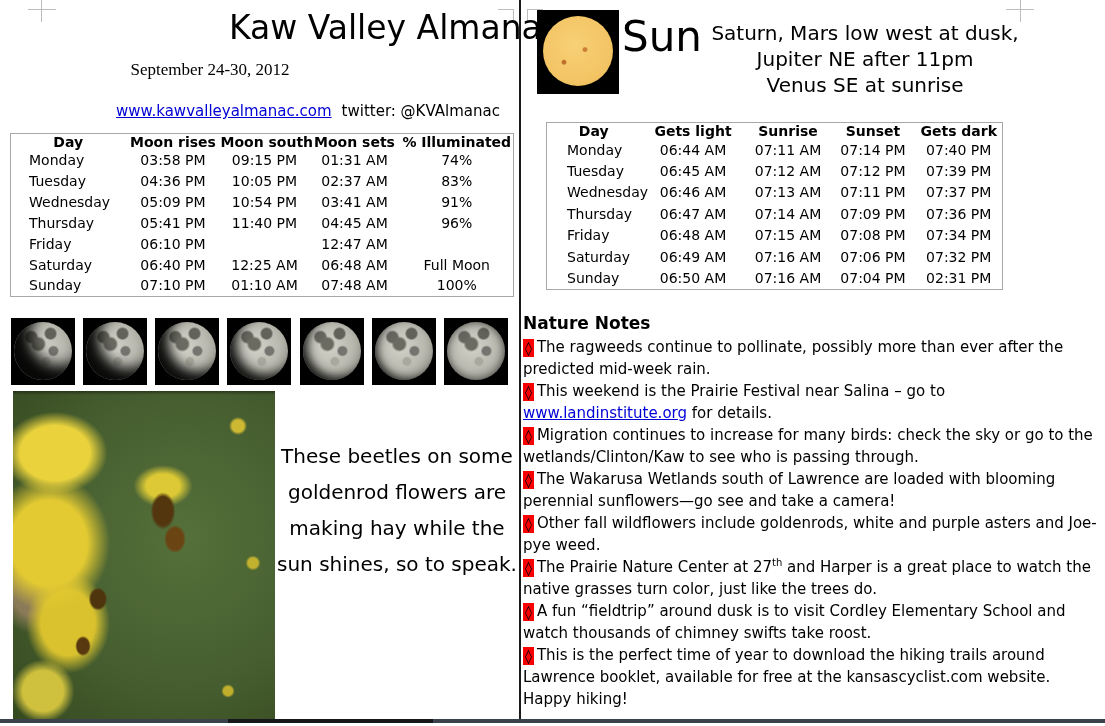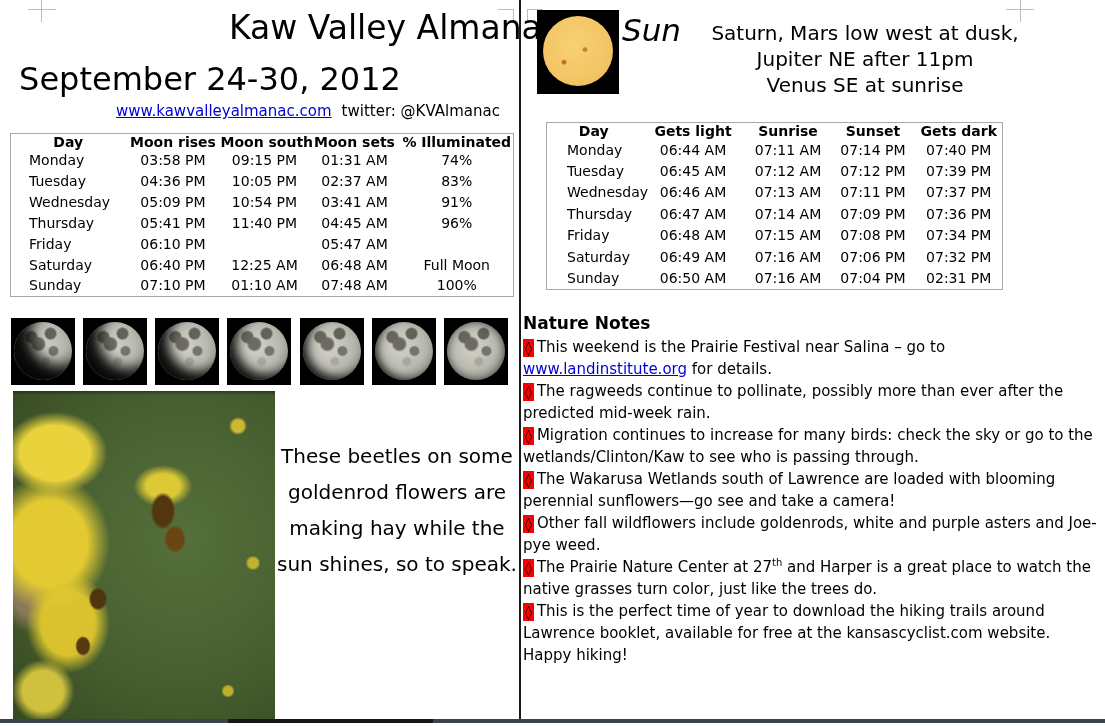--- a/index.html
+++ b/index.html
@@ -7,21 +7,21 @@
   .page{position:relative;width:1105px;height:726px;background:#fff;overflow:hidden;}
 
   
   .mark{position:absolute;background:#bdbdbd;}
   .divider{position:absolute;left:519px;top:0;width:2px;height:719px;background:#1a1a1a;}
   .bottom-rule{position:absolute;left:0;top:719px;width:1105px;height:4px;background:#3c424c;}
   .bottom-rule-dark{position:absolute;left:228px;top:719px;width:205px;height:4px;background:#15171a;}
 
   
   .title{position:absolute;left:0;top:8px;width:560px;text-align:right;font-size:33px;}
-  .subtitle{position:absolute;left:0;top:60px;width:420px;text-align:center;font-size:32px;}
+  .subtitle{position:absolute;left:0;top:60px;width:420px;text-align:center;font-size:17px;font-family:Liberation Serif, serif;}
   .urlline{position:absolute;left:0;top:102px;width:520px;text-align:center;font-size:15px;padding-left:48px;}
   a.link{color:#0000d6;text-decoration:underline;cursor:pointer;}
   .twitter{margin-left:10px;}
 
   table{border-collapse:collapse;position:absolute;table-layout:fixed;font-size:14px;}
   .moon-table{left:10px;top:133px;width:503px;height:164px;border:1px solid #a8a8a8;}
   .sun-table{left:546px;top:122px;width:456px;height:168px;border:1px solid #a8a8a8;}
   th{font-weight:bold;text-align:center;padding:0;white-space:nowrap;}
   td{text-align:center;padding:0;white-space:nowrap;}
   td.day{text-align:left;padding-left:18px;}
@@ -64,21 +64,21 @@
       radial-gradient(ellipse at 65% 45%, #55703a 0%, #475f30 55%, #35491f 100%);}
   .caption{position:absolute;left:276px;top:438px;width:242px;text-align:center;font-size:20px;line-height:36px;}
 
   
   .sun-photo{position:absolute;left:537px;top:10px;width:82px;height:84px;background:#000;}
   .sun-disc{position:absolute;left:6px;top:6px;width:70px;height:70px;border-radius:50%;
     background:
       radial-gradient(circle 3px at 30% 66%, #c0702c 0 60%, rgba(0,0,0,0) 100%),
       radial-gradient(circle 3px at 60% 48%, #cc8036 0 60%, rgba(0,0,0,0) 100%),
       radial-gradient(circle at 45% 42%, #f7d075 0%, #f3c464 65%, #edb850 100%);}
-  .sun-label{position:absolute;left:622px;top:12px;font-size:31px;font-style:italic;}
+  .sun-label{position:absolute;left:622px;top:12px;font-size:42px;}
   .planets{position:absolute;left:660px;top:20px;width:410px;text-align:center;font-size:20px;line-height:26px;}
 
   .notes{position:absolute;left:523px;top:311px;width:578px;text-align:left;font-size:15px;line-height:22px;}
   .notes-title{font-weight:bold;font-size:17px;line-height:25px;}
   .note{margin:0;}
   .bullet{display:inline-block;background:#fb0000;color:#000;font-size:14px;line-height:18px;padding:0 2px;margin-right:3px;vertical-align:-1px;}
   sup{font-size:10px;line-height:0;}
 </style>
 </head>
 <body>
@@ -145,21 +145,21 @@
         <td class="day">Thursday</td>
         <td>05:41 PM</td>
         <td>11:40 PM</td>
         <td>04:45 AM</td>
         <td>96%</td>
       </tr>
       <tr>
         <td class="day">Friday</td>
         <td>06:10 PM</td>
         <td></td>
-        <td>05:47 AM</td>
+        <td>12:47 AM</td>
         <td></td>
       </tr>
       <tr>
         <td class="day">Saturday</td>
         <td>06:40 PM</td>
         <td>12:25 AM</td>
         <td>06:48 AM</td>
         <td>Full Moon</td>
       </tr>
       <tr>
@@ -274,22 +274,23 @@
         <td>06:50 AM</td>
         <td>07:16 AM</td>
         <td>07:04 PM</td>
         <td>02:31 PM</td>
       </tr>
     </tbody>
   </table>
 
   <div class="notes">
     <div class="notes-title">Nature Notes</div>
+    <p class="note"><span class="bullet">◊</span><span>The ragweeds continue to pollinate, possibly more than ever after the predicted mid-week rain.</span></p>
     <p class="note"><span class="bullet">◊</span><span>This weekend is the Prairie Festival near Salina – go to </span><a class="link">www.landinstitute.org</a><span> for details.</span></p>
-    <p class="note"><span class="bullet">◊</span><span>The ragweeds continue to pollinate, possibly more than ever after the predicted mid-week rain.</span></p>
     <p class="note"><span class="bullet">◊</span><span>Migration continues to increase for many birds: check the sky or go to the wetlands/Clinton/Kaw to see who is passing through.</span></p>
     <p class="note"><span class="bullet">◊</span><span>The Wakarusa Wetlands south of Lawrence are loaded with blooming perennial sunflowers—go see and take a camera!</span></p>
     <p class="note"><span class="bullet">◊</span><span>Other fall wildflowers include goldenrods, white and purple asters and Joe-pye weed.</span></p>
     <p class="note"><span class="bullet">◊</span><span>The Prairie Nature Center at 27</span><sup>th</sup><span> and Harper is a great place to watch the native grasses turn color, just like the trees do.</span></p>
+    <p class="note"><span class="bullet">◊</span><span>A fun “fieldtrip” around dusk is to visit Cordley Elementary School and watch thousands of chimney swifts take roost.</span></p>
     <p class="note"><span class="bullet">◊</span><span>This is the perfect time of year to download the hiking trails around Lawrence booklet, available for free at the kansascyclist.com website. Happy hiking!</span></p>
   </div>
 
 </div>
 
 </body></html>

